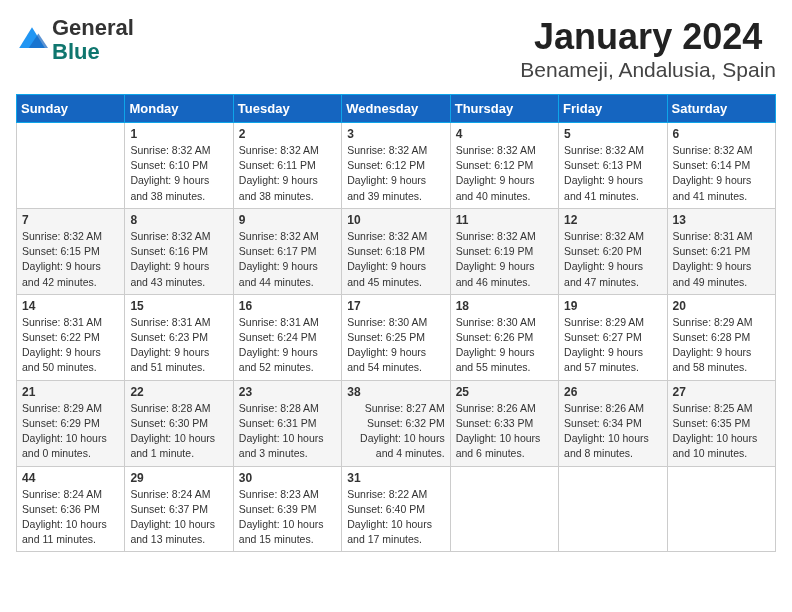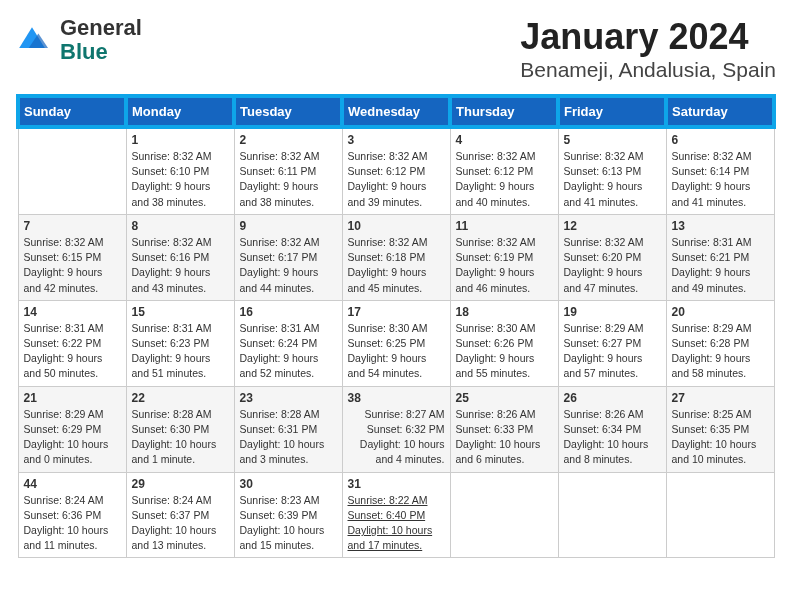--- a/index.html
+++ b/index.html
@@ -12,35 +12,35 @@
     }
     .header {
       display: flex;
       justify-content: space-between;
       align-items: flex-start;
       margin-bottom: 12px;
     }
     .logo {
       display: flex;
       align-items: center;
-      gap: 12px;
+      gap: 4px;
     }
     .logo-text {
       font-size: 22px;
       font-weight: bold;
       line-height: 1.1;
     }
     .logo-general { color: #333; }
     .logo-blue { color: #0f766e; }
     .logo-icon {
       width: 32px;
       height: 32px;
     }
     .title-block {
-      text-align: left;
+      text-align: center;
     }
     .month-title {
       font-size: 36px;
       font-weight: bold;
       color: #222;
     }
     .location {
       font-size: 21px;
       color: #444;
     }
@@ -49,21 +49,21 @@
       border-collapse: collapse;
       table-layout: fixed;
     }
     thead th {
       background: #1565C0;
       color: #fff;
       font-size: 13px;
       font-weight: bold;
       padding: 6px 4px;
       text-align: left;
-      border: 4px solid #0ea5e9;
+      border: 1px solid #0ea5e9;
     }
     tbody td {
       vertical-align: top;
       border: 1px solid #ccc;
       padding: 4px 5px;
       font-size: 11px;
       color: #333;
       height: 80px;
     }
     tbody tr:nth-child(odd) td {
@@ -332,21 +332,21 @@
         </td>
         <td>
           <span class="day-num">30</span>
           <div class="day-info" style="white-space: pre-line;">Sunrise: 8:23 AM
 Sunset: 6:39 PM
 Daylight: 10 hours
 and 15 minutes.</div>
         </td>
         <td>
           <span class="day-num">31</span>
-          <div class="day-info" style="white-space: pre-line; text-decoration: underline;">Sunrise: 8:22 AM
+          <div class="day-info" style="white-space: pre-line;">Sunrise: 8:22 AM
 Sunset: 6:40 PM
 Daylight: 10 hours
 and 17 minutes.</div>
         </td>
         <td class="empty-cell"></td>
         <td class="empty-cell"></td>
         <td class="empty-cell"></td>
       </tr>
     </tbody>
 </table>

